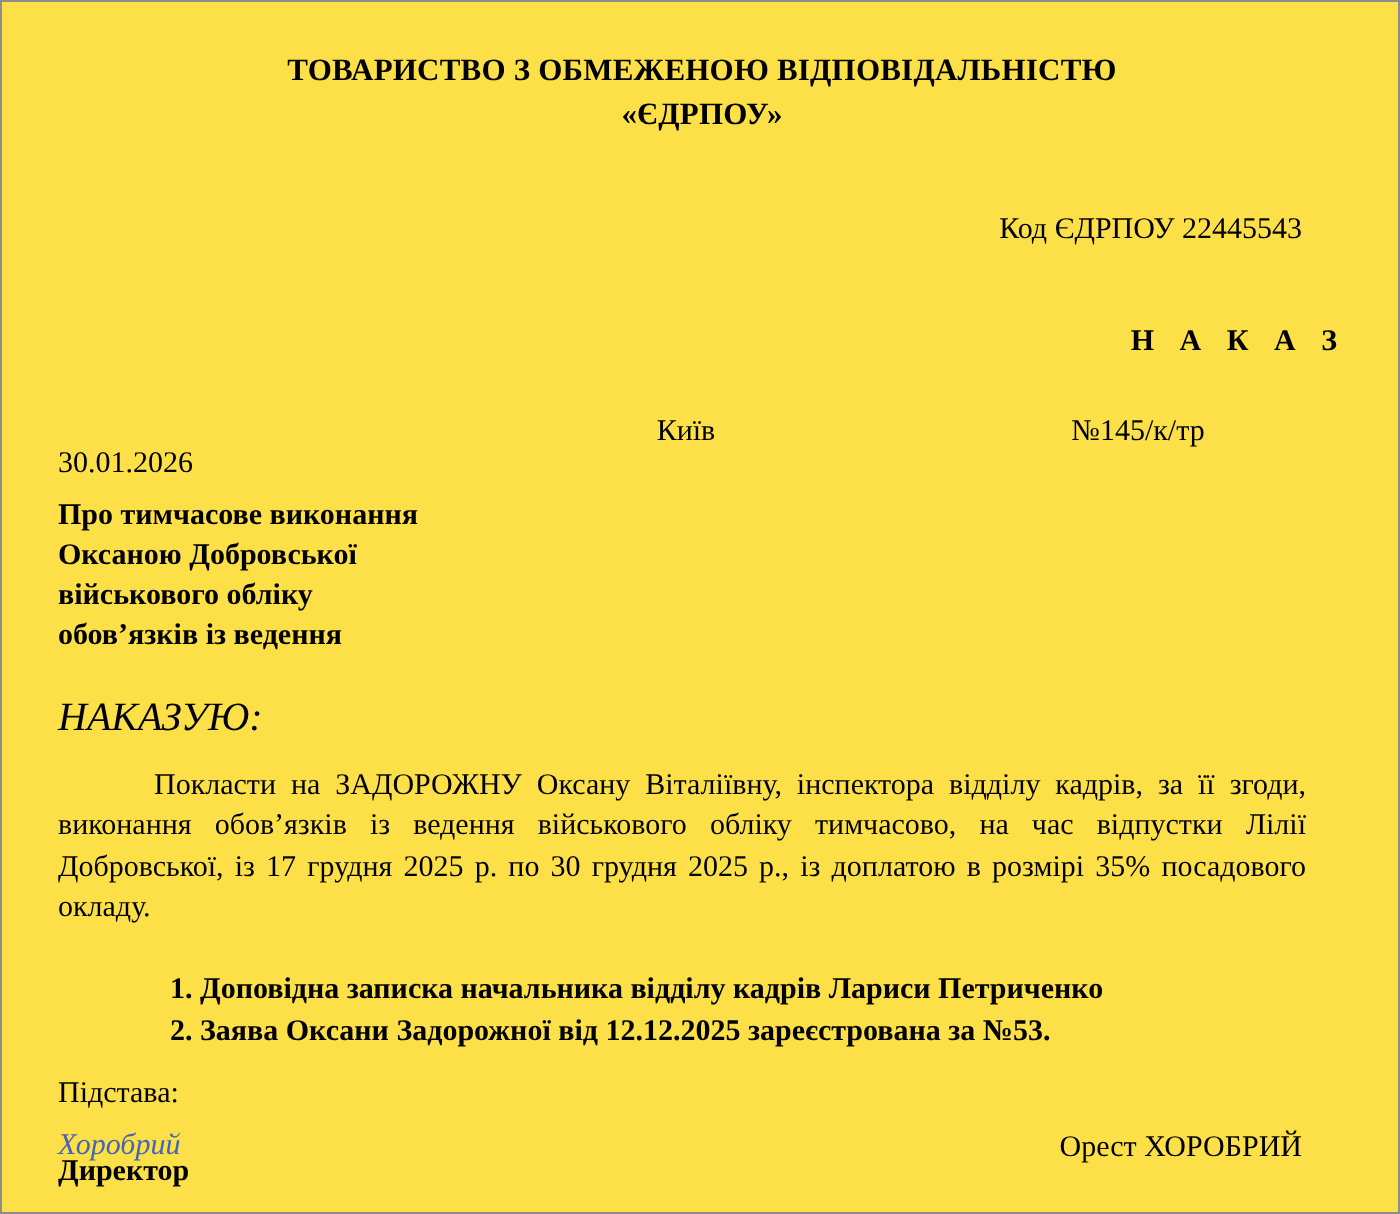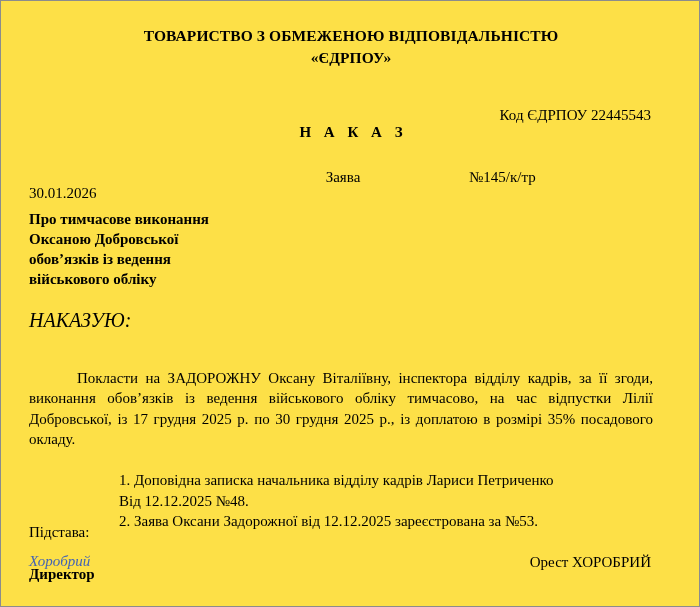--- a/index.html
+++ b/index.html
@@ -50,24 +50,25 @@
   .code-line {
     text-align: right;
     font-size: 15px;
     margin-top: 38px;
     padding-right: 22px;
     white-space: nowrap;
   }
 
   
   .order-title {
-    text-align: center;
+    text-align: right;
     font-weight: bold;
     font-size: 15px;
     letter-spacing: 4.5px;
+    margin-top: 39px;
     text-indent: 4.5px;
   }
 
   
   .meta-row {
     position: relative;
     height: 20px;
     margin-top: 28px;
     font-size: 15px;
   }
@@ -82,20 +83,21 @@
     right: 0;
     top: 0;
     text-align: center;
     padding-right: 16px;
   }
   .meta-number {
     position: absolute;
     right: 0;
     top: 0;
     width: 200px;
+    text-align: center;
     padding-right: 4px;
     white-space: nowrap;
   }
 
   
   .subject {
     margin-top: 21px;
     font-weight: bold;
     font-size: 15px;
     line-height: 1.33;
@@ -106,21 +108,21 @@
   }
 
   .order-verb {
     margin-top: 19px;
     font-size: 20px;
     font-style: italic;
   }
 
   
   .body-par {
-    margin-top: 36px;
+    margin-top: 12px;
     font-size: 15px;
     line-height: 1.36;
     text-align: justify;
     text-indent: 48px;
     padding-right: 20px;
   }
 
   
   .basis {
     position: relative;
@@ -129,21 +131,22 @@
     line-height: 1.35;
     min-height: 58px;
   }
   .basis-label {
     position: absolute;
     left: 0;
     top: 12px;
     margin-top: 40px;
   }
   .basis-items {
-    margin-left: 90px;
+    margin-left: 56px;
+    font-weight: bold;
   }
   .basis-items span {
     display: block;
   }
 
   
   .sign-row {
     position: relative;
     margin-top: 23px;
     height: 22px;
@@ -184,40 +187,39 @@
       <span>ТОВАРИСТВО З ОБМЕЖЕНОЮ ВІДПОВІДАЛЬНІСТЮ</span>
       <span class="org-line2">«ЄДРПОУ»</span>
     </div>
 
     <div class="code-line">Код ЄДРПОУ 22445543</div>
 
     <div class="order-title">Н А К А З</div>
 
     <div class="meta-row">
       <div class="meta-date">30.01.2026</div>
-      <div class="meta-city">Заява</div>
+      <div class="meta-city">Київ</div>
       <div class="meta-number">№145/к/тр</div>
     </div>
 
     <div class="subject">
       <span>Про тимчасове виконання</span>
       <span>Оксаною Добровської</span>
+      <span>військового обліку</span>
       <span>обов’язків із ведення</span>
-      <span>військового обліку</span>
     </div>
 
     <div class="order-verb">НАКАЗУЮ:</div>
 
     <div class="body-par">Покласти на ЗАДОРОЖНУ Оксану Віталіївну, інспектора відділу кадрів, за її згоди, виконання обов’язків із ведення військового обліку тимчасово, на час відпустки Лілії Добровської, із 17 грудня 2025 р. по 30 грудня 2025 р., із доплатою в розмірі 35% посадового окладу.</div>
 
     <div class="basis">
       <div class="basis-label">Підстава:</div>
       <div class="basis-items">
         <span>1. Доповідна записка начальника відділу кадрів Лариси Петриченко</span>
-        <span>Від 12.12.2025 №48.</span>
         <span>2. Заява Оксани Задорожної від 12.12.2025 зареєстрована за №53.</span>
       </div>
     </div>
 
     <div class="sign-row">
       <div class="sign-role">Директор</div>
       <div class="sign-mark" style="color: rgb(68, 100, 180);">Хоробрий</div>
       <div class="sign-name">Орест ХОРОБРИЙ</div>
     </div>
 

